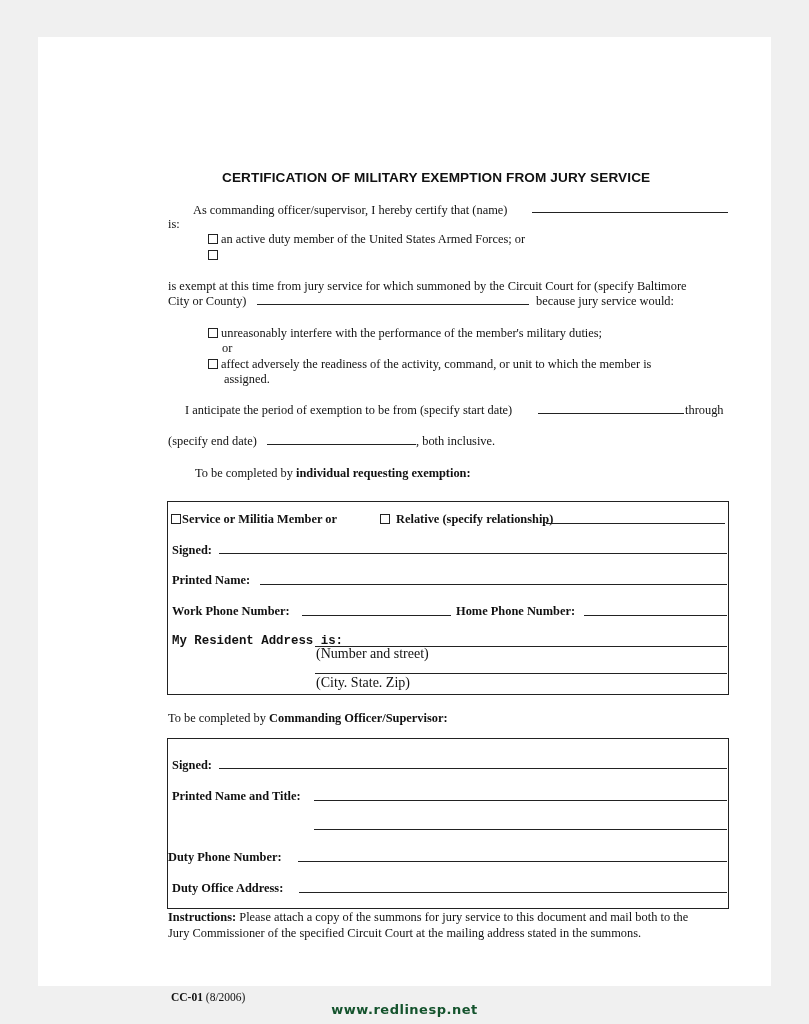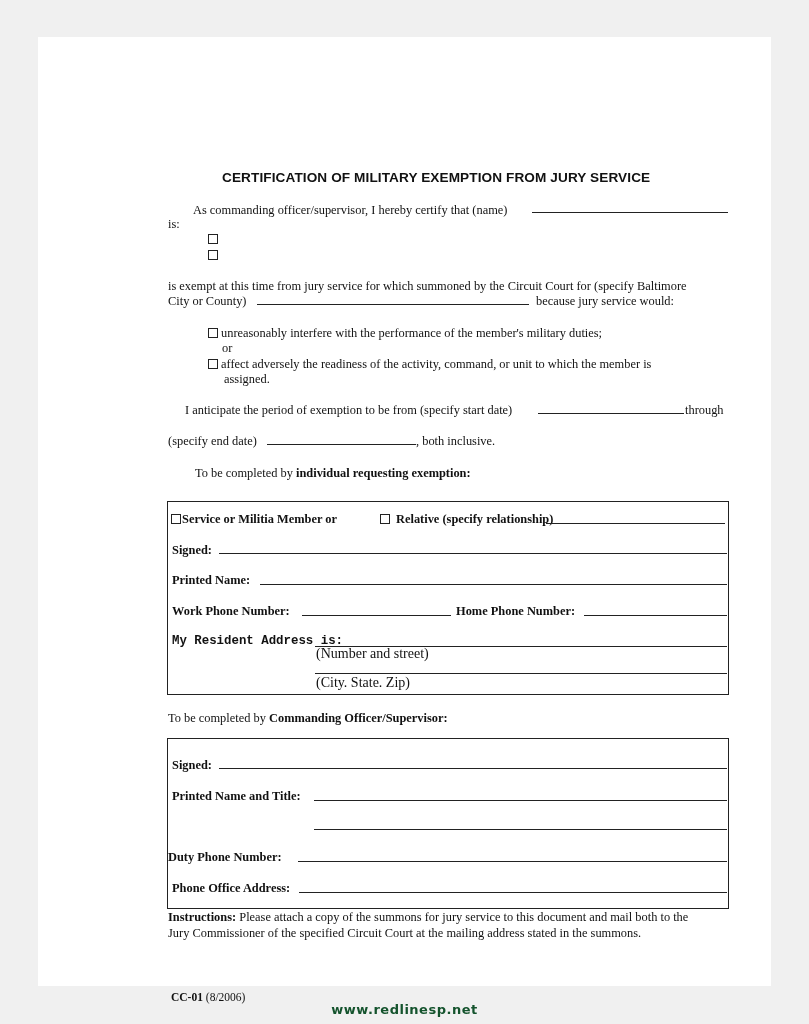--- a/index.html
+++ b/index.html
@@ -63,21 +63,21 @@
 
 <div class="paper"></div>
 
 <div class="abs title" style="left:222px; top:170px;">CERTIFICATION OF MILITARY EXEMPTION FROM JURY SERVICE</div>
 
 <div class="abs t" style="left:193px; top:203px;">As commanding officer/supervisor,  I hereby certify that (name)</div>
 <div class="line" style="left:532px; top:212px; width:196px;"></div>
 <div class="abs t" style="left:168px; top:217px;">is:</div>
 
 <div class="abs t" style="left:208px; top:232px;">
-  <span class="cb"></span>
+  <span class="cb"></span><span>an active duty member of the United States Armed Forces; or</span>
 </div>
 <div class="abs t" style="left:208px; top:248px;">
   <span class="cb"></span>
 </div>
 
 <div class="abs t" style="left:168px; top:279px;">is exempt at this time from jury service for which summoned by the Circuit Court for (specify Baltimore</div>
 <div class="abs t" style="left:168px; top:294px;">City or County)</div>
 <div class="line" style="left:257px; top:304px; width:272px;"></div>
 <div class="abs t" style="left:536px; top:294px;">because jury service would:</div>
 
@@ -134,20 +134,20 @@
 <div class="abs t b" style="left:172px; top:758px;">Signed:</div>
 <div class="line" style="left:219px; top:768px; width:508px;"></div>
 
 <div class="abs t b" style="left:172px; top:789px;">Printed Name and Title:</div>
 <div class="line" style="left:314px; top:800px; width:413px;"></div>
 <div class="line" style="left:314px; top:829px; width:413px;"></div>
 
 <div class="abs t b" style="left:168px; top:850px;">Duty Phone Number:</div>
 <div class="line" style="left:298px; top:861px; width:429px;"></div>
 
-<div class="abs t b" style="left:172px; top:881px;">Phone Office Address:</div>
+<div class="abs t b" style="left:172px; top:881px;">Duty Office Address:</div>
 <div class="line" style="left:299px; top:892px; width:428px;"></div>
 
 <div class="abs t" style="left:168px; top:910px;"><span class="b">Instructions:</span><span> Please attach a copy of the summons for jury service to this document and mail both to the</span></div>
 <div class="abs t" style="left:168px; top:926px;">Jury Commissioner of the specified Circuit Court at the mailing address stated in the summons.</div>
 <div class="abs t" style="left:171px; top:942px; font-size:11.5px;margin-top:48px;"><span class="b">CC-01</span><span> (8/2006)</span></div>
 
 <div class="watermark">www.redlinesp.net</div>
 
 </body></html>

